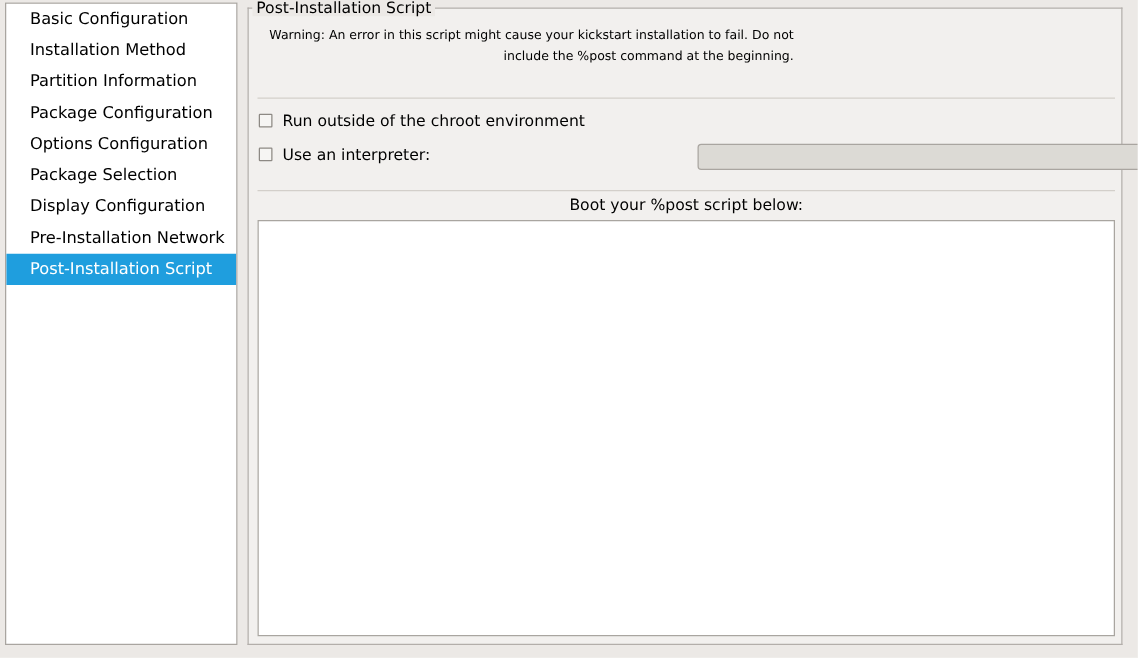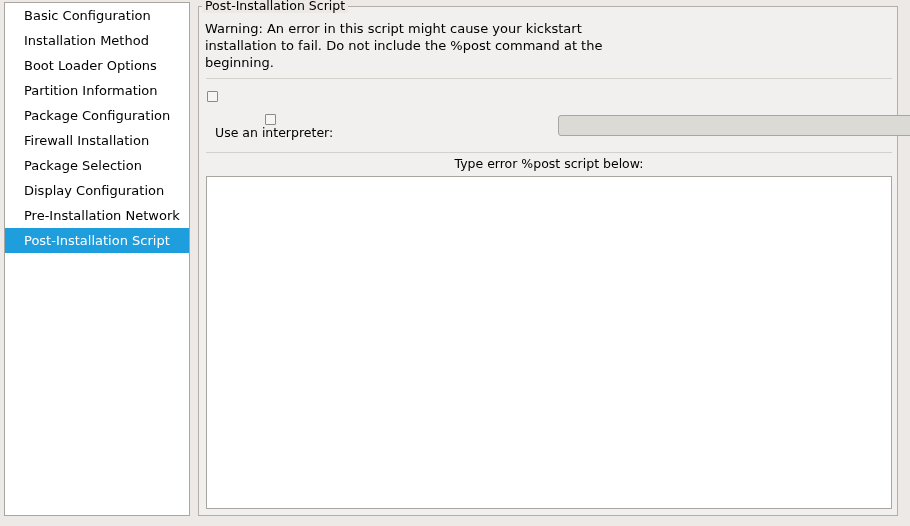--- a/index.html
+++ b/index.html
@@ -83,22 +83,22 @@
     white-space: nowrap;
     line-height: 14px;
   }
 
   
   #warning {
     position: absolute;
     left: 6px;
     top: 14px;
     width: 430px;
-    text-align: left;
-    font-size: 13px;
+    text-align: right;
+    font-size: 10px;
     line-height: 17px;
     color: #000000;
   }
 
   .hsep {
     position: absolute;
     left: 7px;
     width: 686px;
     height: 1px;
     background: #d3cfca;
@@ -108,21 +108,21 @@
 
   
   .check-row {
     position: absolute;
     left: 8px;
     display: flex;
     align-items: center;
     height: 18px;
   }
   #row-chroot { top: 81px; }
-  #row-interp { top: 108px; flex-direction: column; }
+  #row-interp { top: 108px; }
 
   .checkbox {
     width: 11px;
     height: 11px;
     box-sizing: border-box;
     border: 1px solid #8d8984;
     background: #f6f5f3;
     border-radius: 1px;
     flex: none;
   }
@@ -178,30 +178,27 @@
 <div id="app">
 
   <div id="sidebar">
     <div class="nav-item">
       <span>Basic Configuration</span>
     </div>
     <div class="nav-item">
       <span>Installation Method</span>
     </div>
     <div class="nav-item">
-      <span>Boot Loader Options</span>
-    </div>
-    <div class="nav-item">
       <span>Partition Information</span>
     </div>
     <div class="nav-item">
       <span>Package Configuration</span>
     </div>
     <div class="nav-item">
-      <span>Firewall Installation</span>
+      <span>Options Configuration</span>
     </div>
     <div class="nav-item">
       <span>Package Selection</span>
     </div>
     <div class="nav-item">
       <span>Display Configuration</span>
     </div>
     <div class="nav-item">
       <span>Pre-Installation Network</span>
     </div>
@@ -211,32 +208,33 @@
   </div>
 
   <div id="frame">
 
     <div id="warning">Warning: An error in this script might cause your kickstart installation to fail. Do not include the %post command at the beginning.</div>
 
     <div class="hsep" id="sep1"></div>
 
     <div class="check-row" id="row-chroot">
       <span class="checkbox"></span>
+      <span class="check-label">Run outside of the chroot environment</span>
     </div>
 
     <div class="check-row" id="row-interp">
       <span class="checkbox"></span>
       <span class="check-label">Use an interpreter:</span>
     </div>
 
     <div id="interp-entry" placeholder=""></div>
 
     <div class="hsep" id="sep2"></div>
 
-    <div id="script-label">Type error %post script below:</div>
+    <div id="script-label">Boot your %post script below:</div>
 
     <div id="script-area">
       <span id="script-text"></span>
     </div>
 
   </div>
 
   <div id="frame-top">
     <div class="frame-top-seg" style="width:4px;"></div>
     <div style="flex:none;width:136px;"></div>

